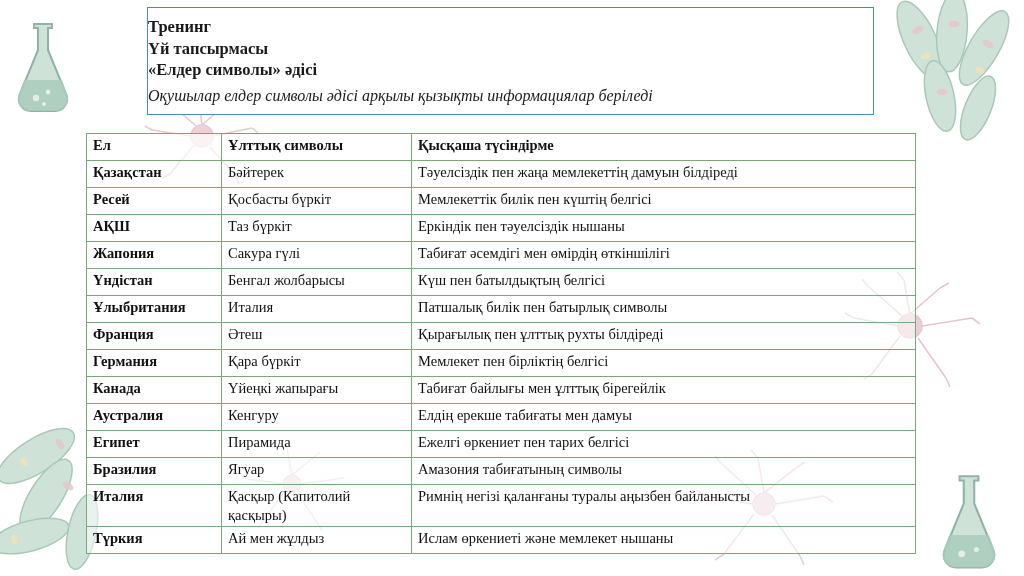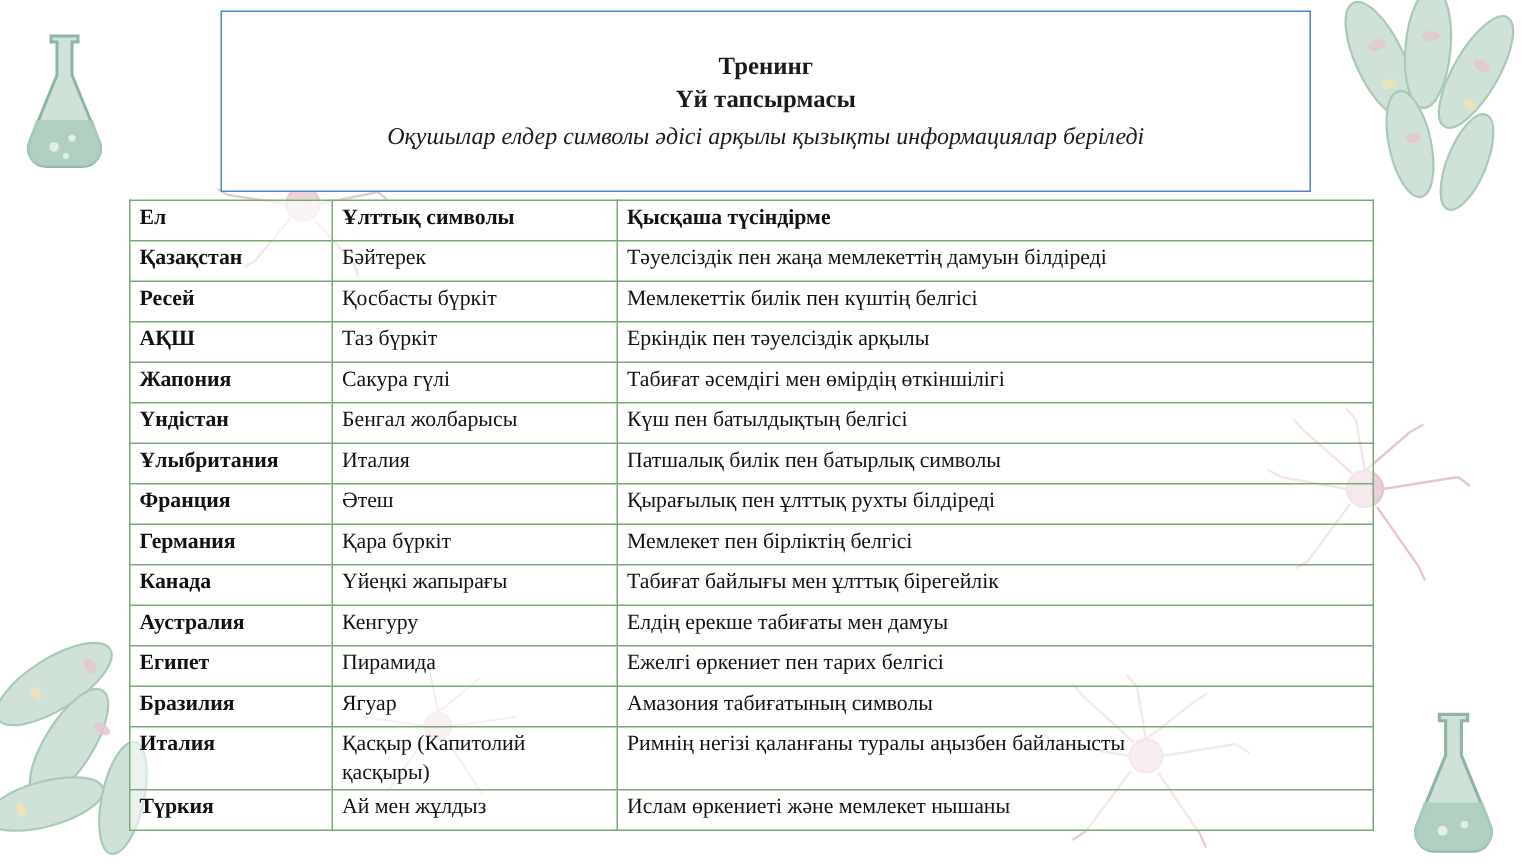--- a/index.html
+++ b/index.html
@@ -25,27 +25,27 @@
   .bg-layer svg {
     position: absolute;
   }
 
   
   .title-box {
     position: absolute;
     left: 147px;
     top: 7px;
     width: 727px;
-    height: 121px;
+    height: 108px;
     border: 1.5px solid #4a86c8;
     background: #ffffff;
     box-sizing: border-box;
     display: flex;
     flex-direction: column;
-    align-items: center;
+    align-items: flex-start;
     justify-content: center;
     z-index: 5;
   }
   .title-line {
     font-size: 16.5px;
     font-weight: bold;
     color: #1a1a1a;
     line-height: 1.32;
     text-align: center;
   }
@@ -187,20 +187,21 @@
     <g stroke="#e0b7c2" stroke-width="1.4" fill="none" opacity="0.55">
       <circle cx="62" cy="64" r="9" fill="#e7c4cd"></circle>
       <path d="M62 55 L56 24 M62 55 L90 32 M71 64 L114 58 M68 74 L92 110 M54 72 L28 108 M53 64 L12 58"></path>
     </g>
   </svg>
 </div>
 
 <div class="title-box">
   <div class="title-line">Тренинг</div>
   <div class="title-line">Үй тапсырмасы</div>
+  <div class="title-line">«Елдер символы» әдісі</div>
   <div class="title-sub">Оқушылар елдер символы әдісі арқылы қызықты информациялар беріледі</div>
 </div>
 
 <div class="table-wrap">
   <table class="main">
     <colgroup>
       <col class="k0">
         <col class="k1">
         <col class="k2">
     </colgroup>
@@ -218,21 +219,21 @@
         <td class="c2">Тәуелсіздік пен жаңа мемлекеттің дамуын білдіреді</td>
       </tr>
       <tr>
         <td class="c0">Ресей</td>
         <td class="c1">Қосбасты бүркіт</td>
         <td class="c2">Мемлекеттік билік пен күштің белгісі</td>
       </tr>
       <tr>
         <td class="c0">АҚШ</td>
         <td class="c1">Таз бүркіт</td>
-        <td class="c2">Еркіндік пен тәуелсіздік арқылы</td>
+        <td class="c2">Еркіндік пен тәуелсіздік нышаны</td>
       </tr>
       <tr>
         <td class="c0">Жапония</td>
         <td class="c1">Сакура гүлі</td>
         <td class="c2">Табиғат әсемдігі мен өмірдің өткіншілігі</td>
       </tr>
       <tr>
         <td class="c0">Үндістан</td>
         <td class="c1">Бенгал жолбарысы</td>
         <td class="c2">Күш пен батылдықтың белгісі</td>

